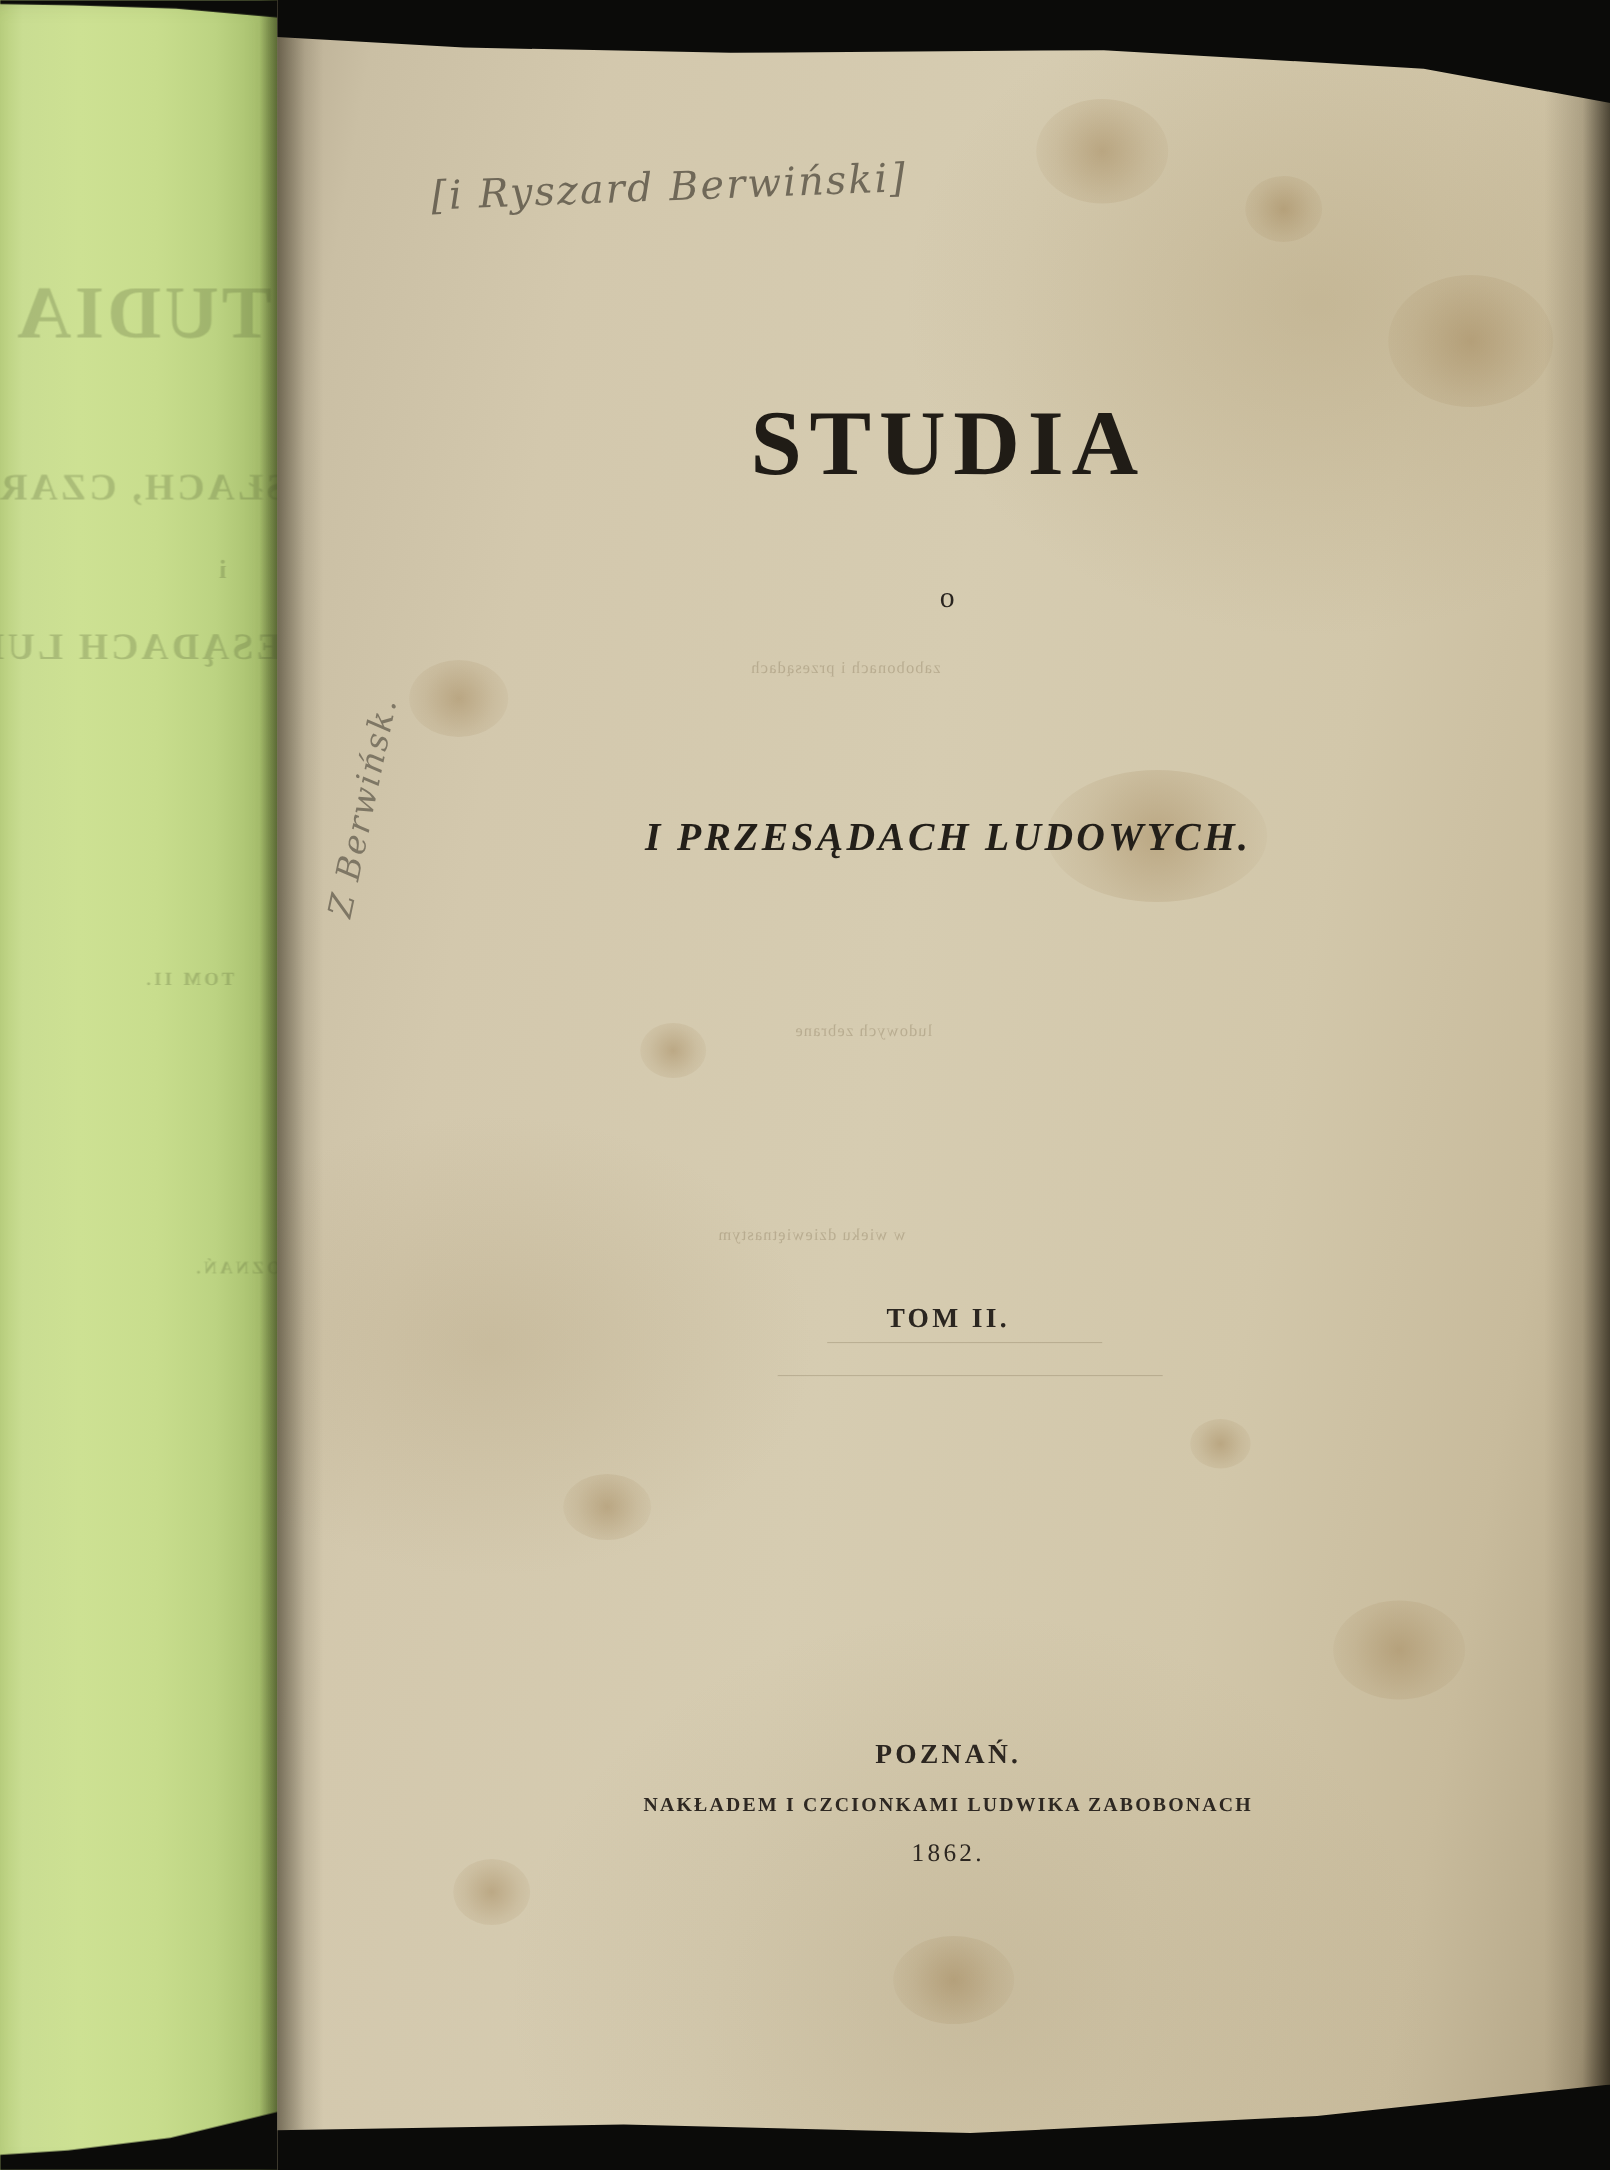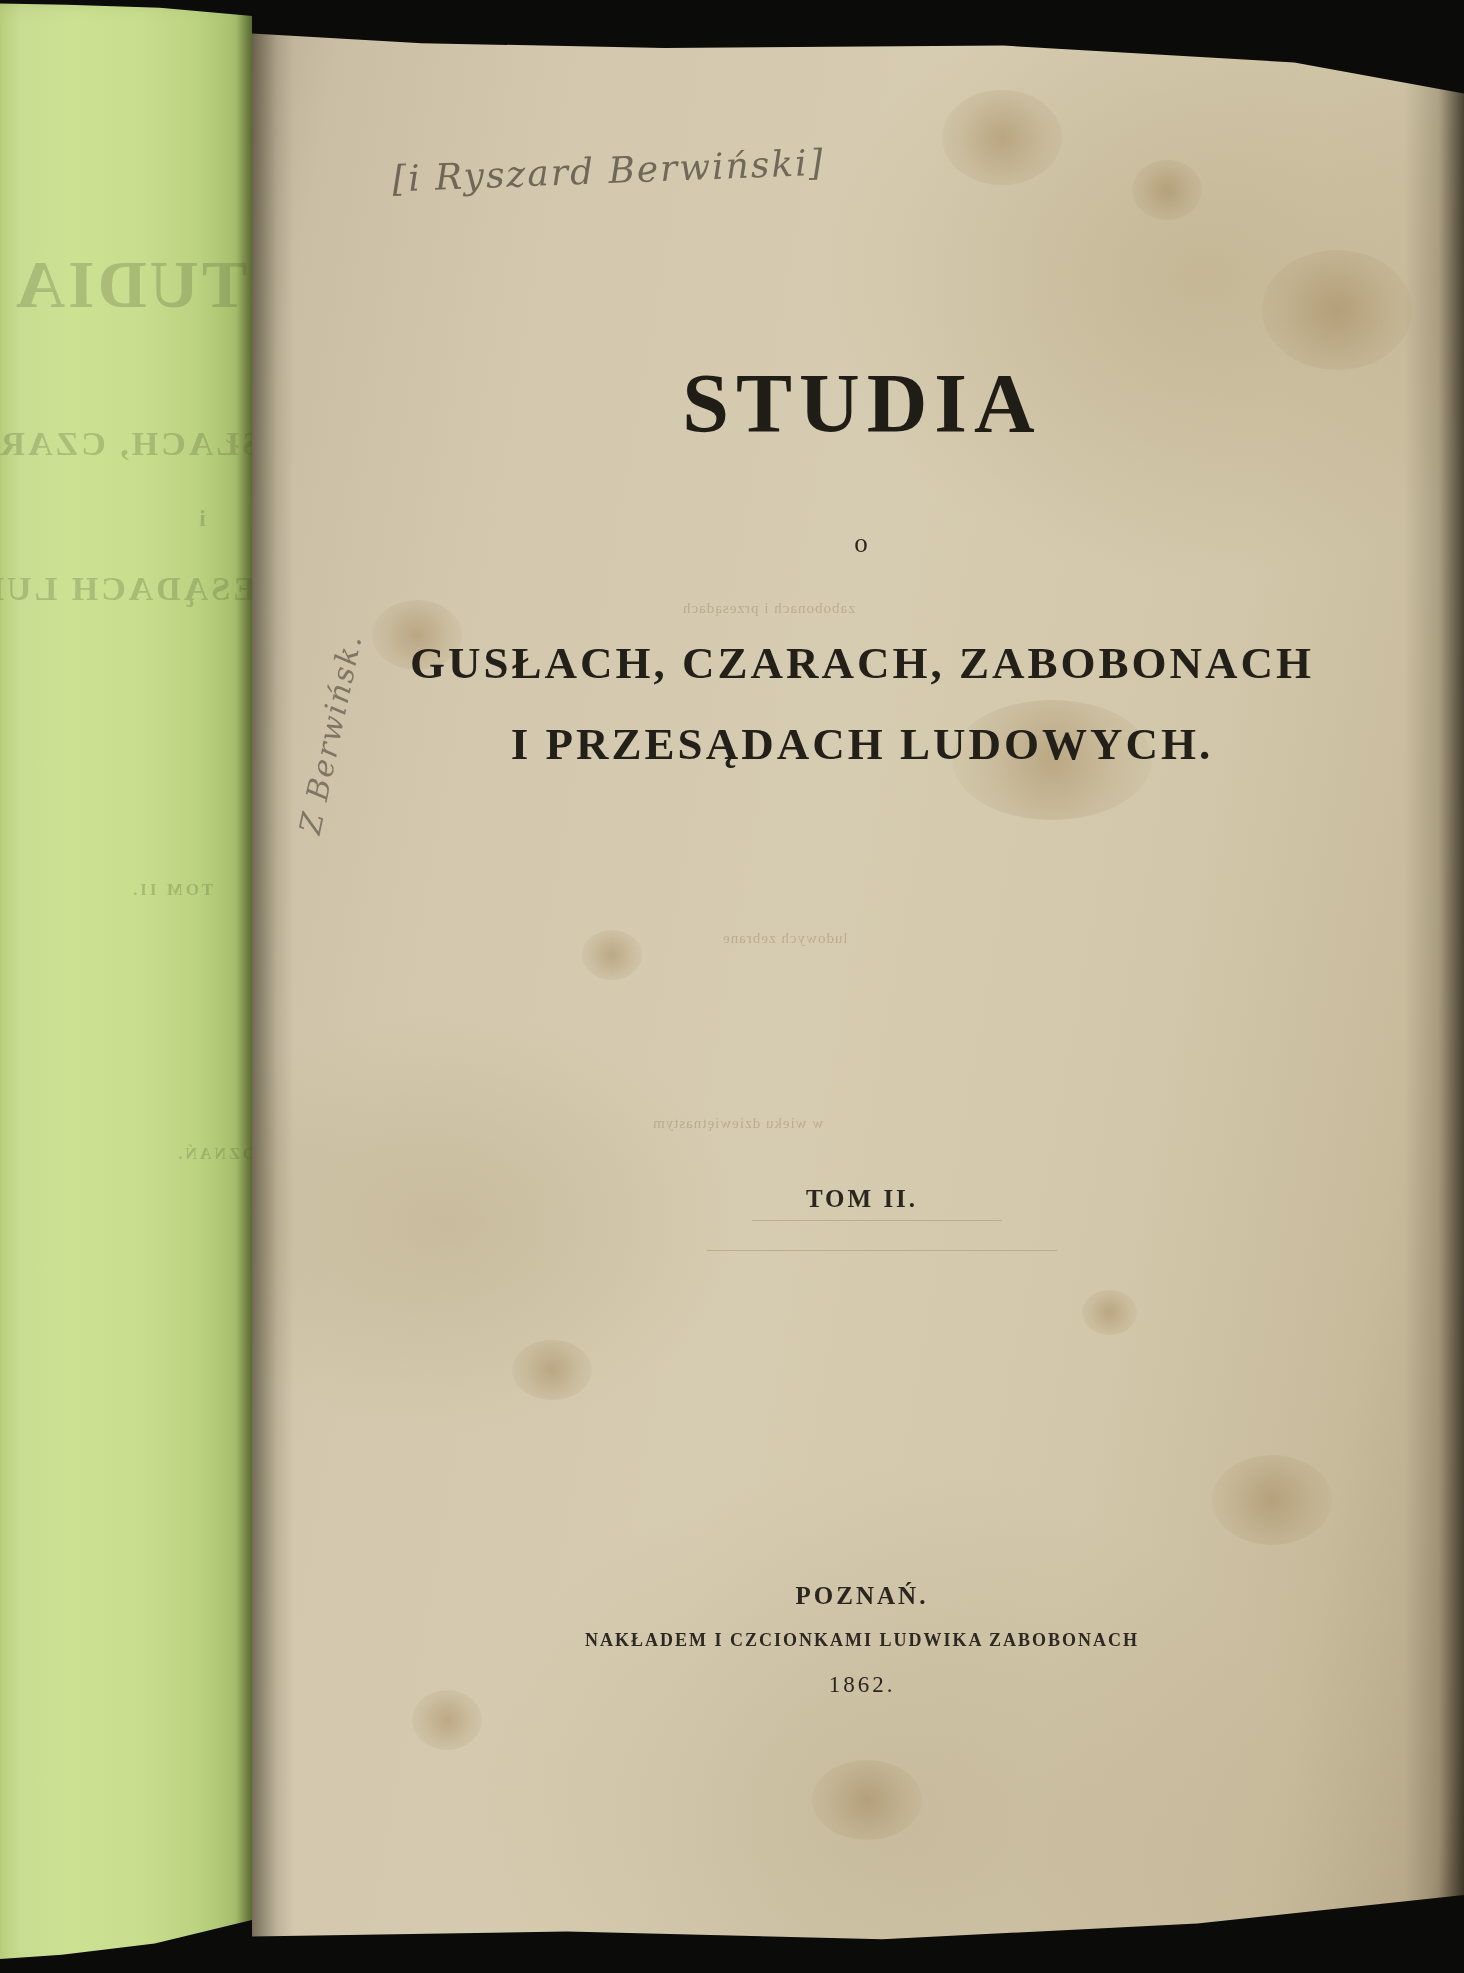--- a/index.html
+++ b/index.html
@@ -185,25 +185,26 @@
     left: 0; right: 0;
     top: 637px;
     font-size: 45px;
     font-weight: 700;
     letter-spacing: 3px;
     color: #231f19;
   }
   .t-sub2 {
     position: absolute;
     left: 0; right: 0;
-    top: 718px;
-    font-size: 45px;
+    top: 740px;
+    font-size: 36px;
     font-weight: 700;
     letter-spacing: 3px;
     color: #231f19;
+    font-style: italic;
   }
   .t-vol {
     position: absolute;
     left: 0; right: 0;
     top: 1185px;
     font-size: 25px;
     font-weight: 700;
     letter-spacing: 3px;
     color: #2b2620;
   }
@@ -302,21 +303,20 @@
 
     <div class="showthrough" style="left:430px;top:600px;">zabobonach i przesądach</div>
     <div class="showthrough" style="left:470px;top:930px;">ludowych zebrane</div>
     <div class="showthrough" style="left:400px;top:1115px;">w wieku dziewiętnastym</div>
     <div class="rule-ghost" style="left:500px;top:1220px;width:250px;"></div>
     <div class="rule-ghost" style="left:455px;top:1250px;width:350px;"></div>
 
     <div class="tp-inner">
       <div class="t-main">STUDIA</div>
       <div class="t-o">o</div>
-      <div class="t-sub1">GUSŁACH, CZARACH, ZABOBONACH</div>
       <div class="t-sub2">I PRZESĄDACH LUDOWYCH.</div>
       <div class="t-vol">TOM II.</div>
       <div class="t-city">POZNAŃ.</div>
       <div class="t-pub">NAKŁADEM I CZCIONKAMI LUDWIKA ZABOBONACH</div>
       <div class="t-year">1862.</div>
     </div>
 
     <div class="hand hand-top">[i Ryszard Berwiński]</div>
     <div class="hand hand-side">Z Berwińsk.</div>
 

